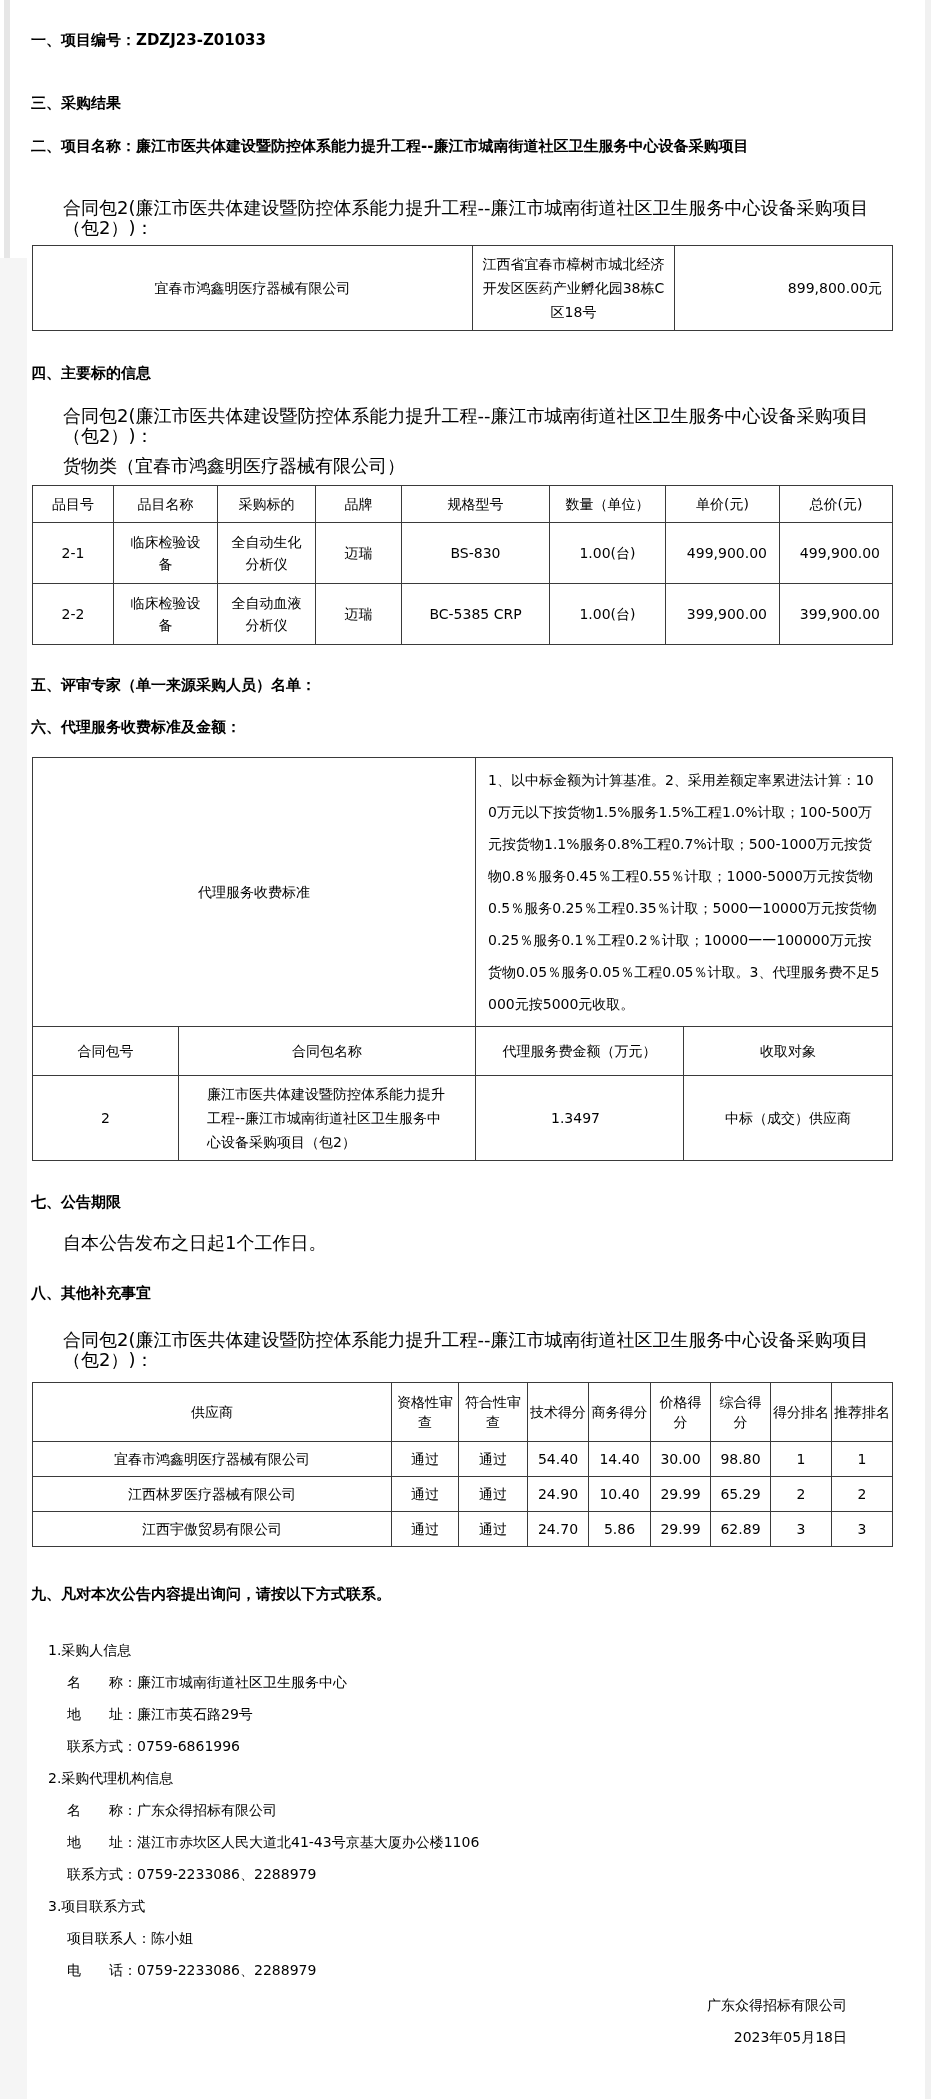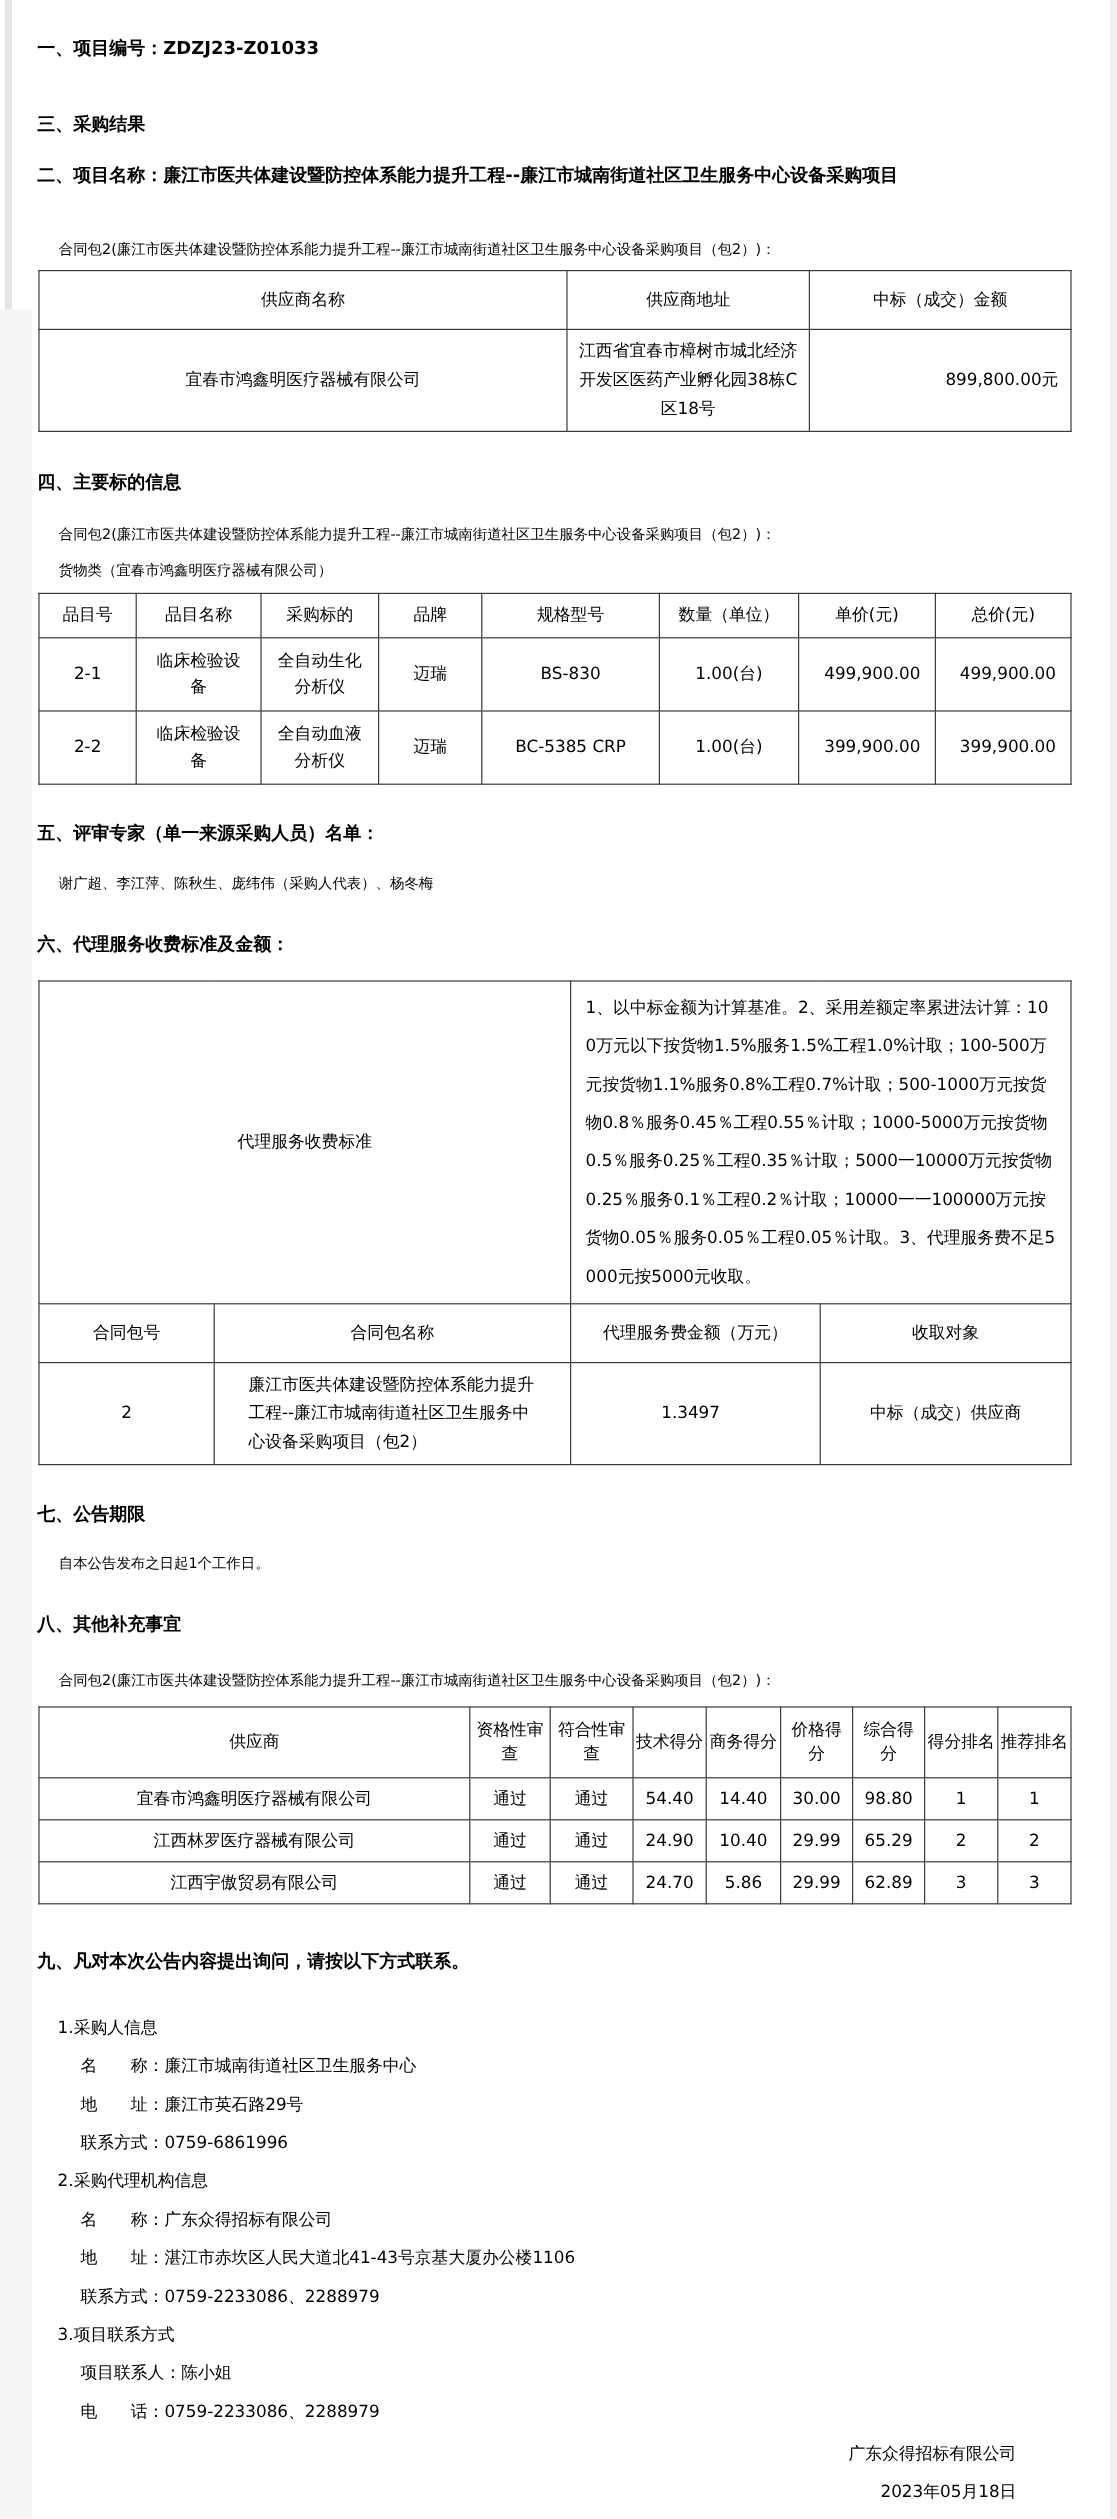--- a/index.html
+++ b/index.html
@@ -27,23 +27,23 @@
   .content{
     position:relative;
     padding:30px 39px 0 31px;
   }
   .sec{
     font-size:15px;
     font-weight:bold;
     line-height:20px;
   }
   .para{
-    font-size:12px;
+    font-size:18px;
     line-height:20px;
-    margin-left:18px;
+    margin-left:32px;
   }
   table{
     border-collapse:collapse;
     table-layout:fixed;
     width:860px;
     margin-left:1px;
     font-size:14px;
   }
   th,td{
     border:1px solid #3a3a3a;
@@ -115,25 +115,20 @@
 
     <div class="para mb7">合同包2(廉江市医共体建设暨防控体系能力提升工程--廉江市城南街道社区卫生服务中心设备采购项目（包2）)：</div>
 
     <table class="t-result mb32">
       <colgroup>
           <col style="width:440px">
           <col style="width:202px">
           <col style="width:218px">
         </colgroup>
       <tbody>
-          <tr>
-        <th>供应商名称</th>
-        <th>供应商地址</th>
-        <th>中标（成交）金额</th>
-      </tr>
       <tr>
         <td>宜春市鸿鑫明医疗器械有限公司</td>
         <td>江西省宜春市樟树市城北经济开发区医药产业孵化园38栋C区18号</td>
         <td class="amount">899,800.00元</td>
       </tr>
     </tbody>
       </table>
 
     <div class="sec mb23">四、主要标的信息</div>
 
@@ -180,21 +175,20 @@
         <td>BC-5385 CRP</td>
         <td>1.00(台)</td>
         <td class="num">399,900.00</td>
         <td class="num">399,900.00</td>
       </tr>
     </tbody>
       </table>
 
     <div class="sec mb22">五、评审专家（单一来源采购人员）名单：</div>
 
-    <div class="para mb31">谢广超、李江萍、陈秋生、庞纬伟（采购人代表）、杨冬梅</div>
 
     <div class="sec mb20">六、代理服务收费标准及金额：</div>
 
     <table class="t-agency mb31">
       <colgroup>
           <col style="width:146px">
           <col style="width:297px">
           <col style="width:208px">
           <col style="width:209px">
         </colgroup>

